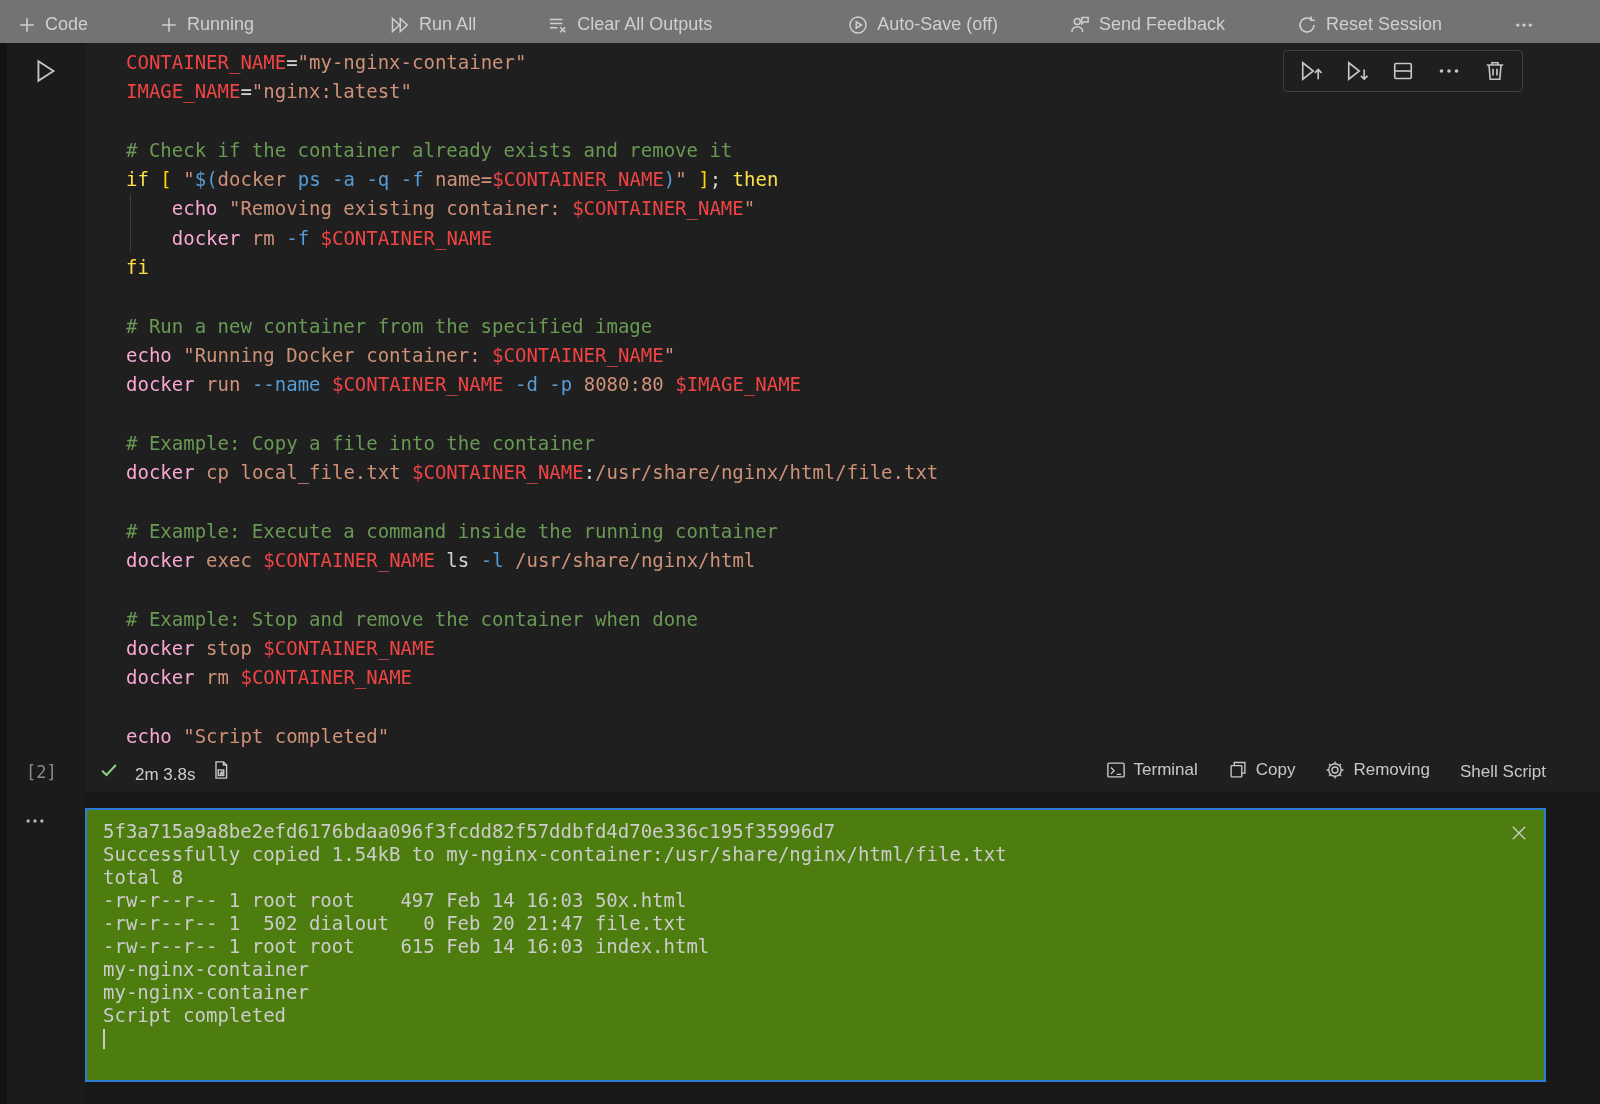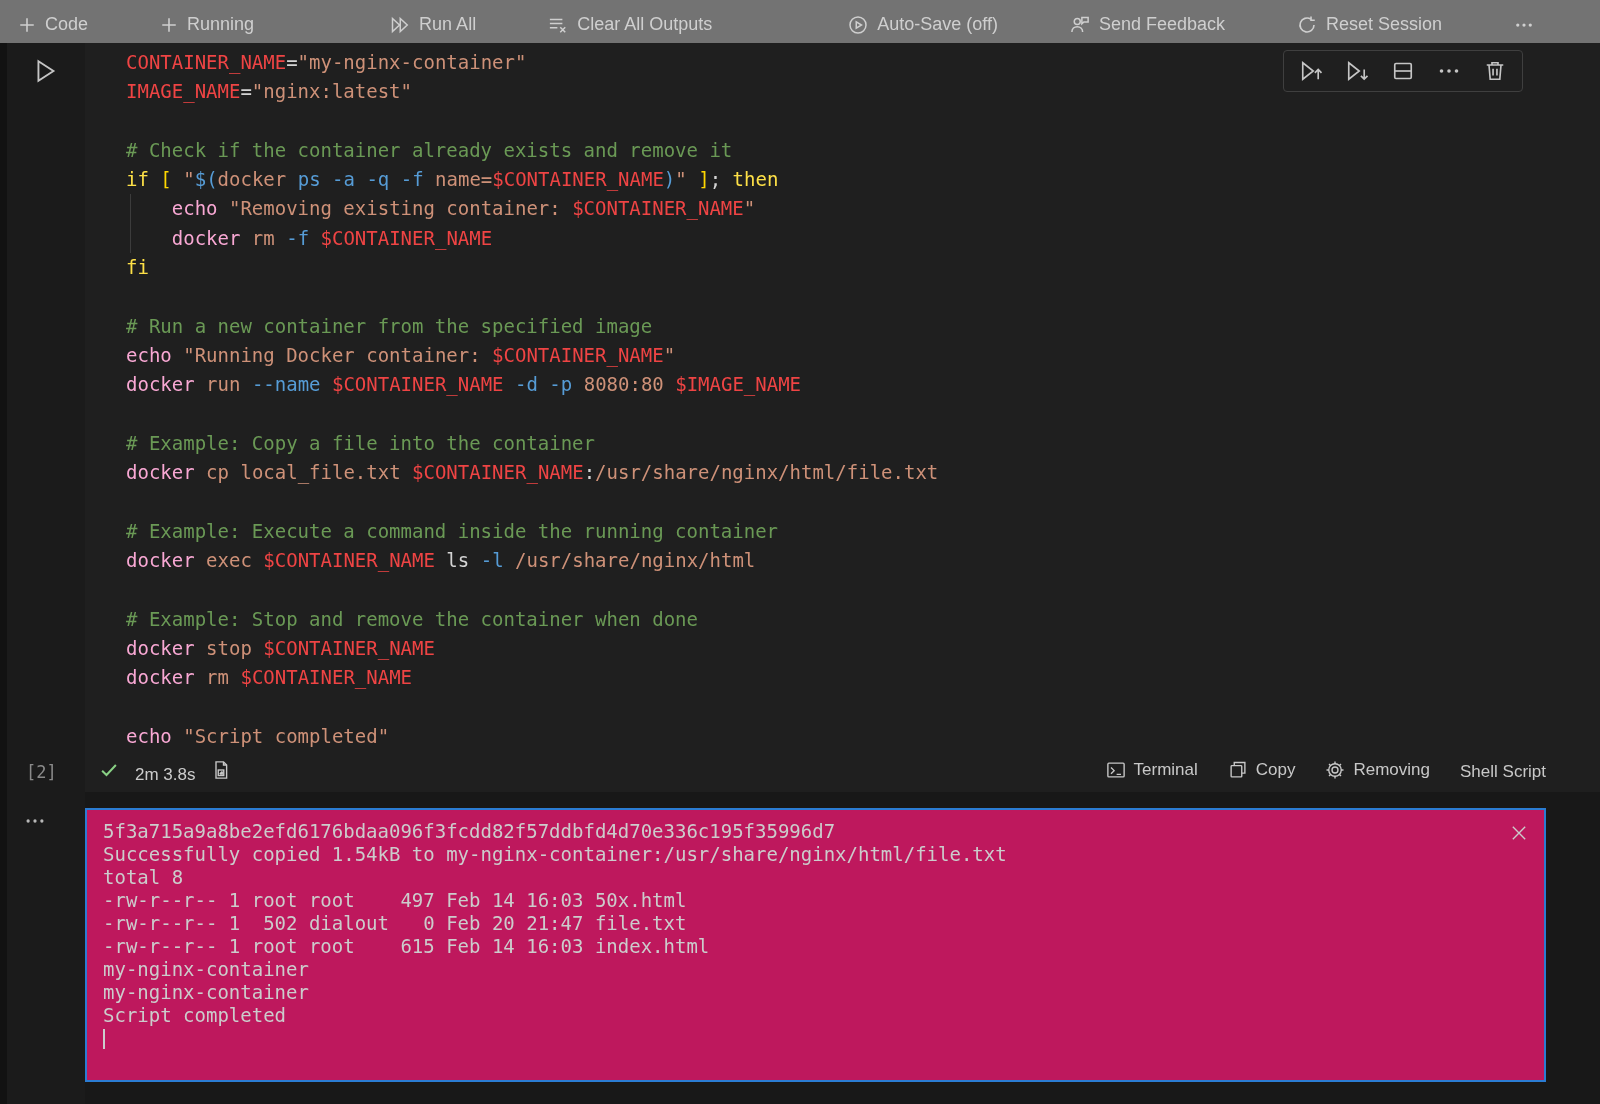--- a/index.html
+++ b/index.html
@@ -50,21 +50,21 @@
                  display:flex; align-items:center; padding:0 54px 0 14px;
                  color:#c8c8c8; font-size:17px; }
   .cf-left { display:flex; align-items:flex-end; gap:12px; }
   .cf-duration { color:#cccccc; margin:0 4px; }
   .cf-spacer { flex:1; }
   .cf-action { display:flex; align-items:flex-start; gap:8px; margin-left:30px;
                white-space:nowrap; cursor:default; }
 
   
   .output-box { position:absolute; left:85px; top:808px; width:1461px; height:274px;
-                background:#be185d; border:2px solid #2b7cd3; }
+                background:#4d7c0f; border:2px solid #2b7cd3; }
   .output-text { padding:10px 40px 0 16px; font-family:"DejaVu Sans Mono", monospace;
                  font-size:19px; line-height:23px; color:#cccccc; white-space:pre; }
   .out-cursor { display:inline-block; width:2px; height:20px; background:#cccccc;
                 vertical-align:text-bottom; }
   .output-close { position:absolute; top:14px; right:16px; color:#cccccc;
                   cursor:default; }
 </style>
 </head>
 <body>
 

